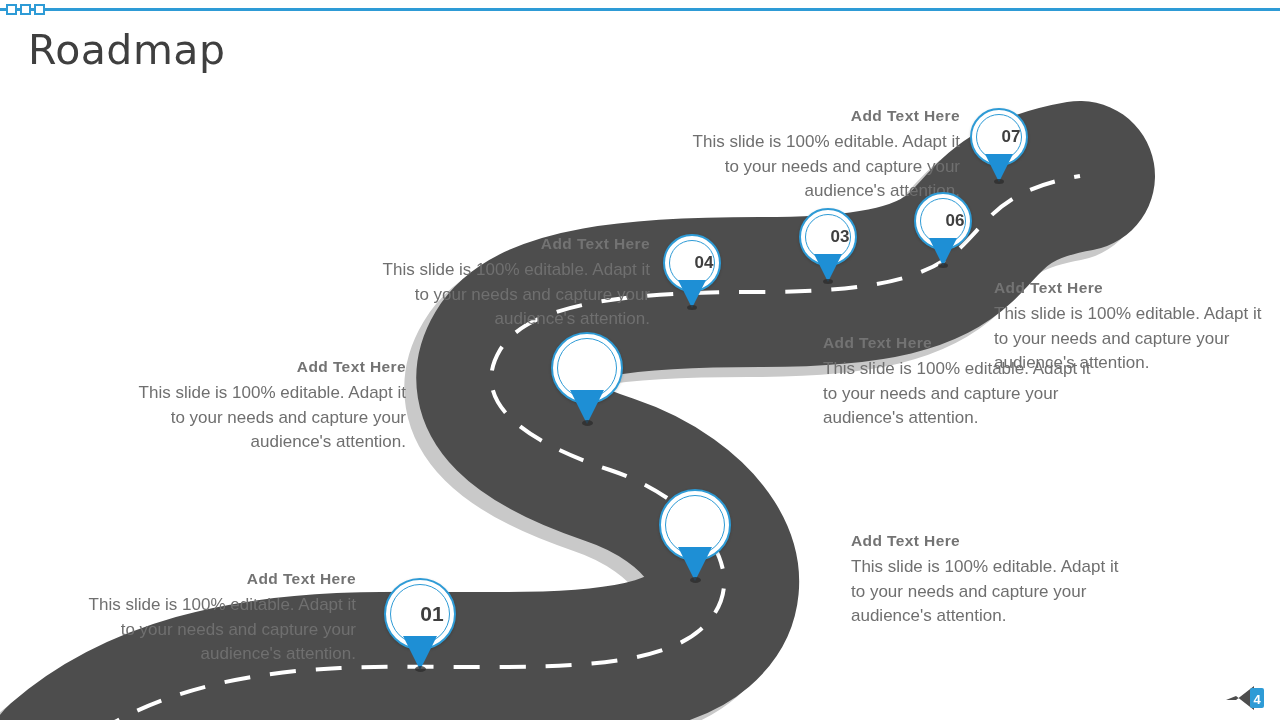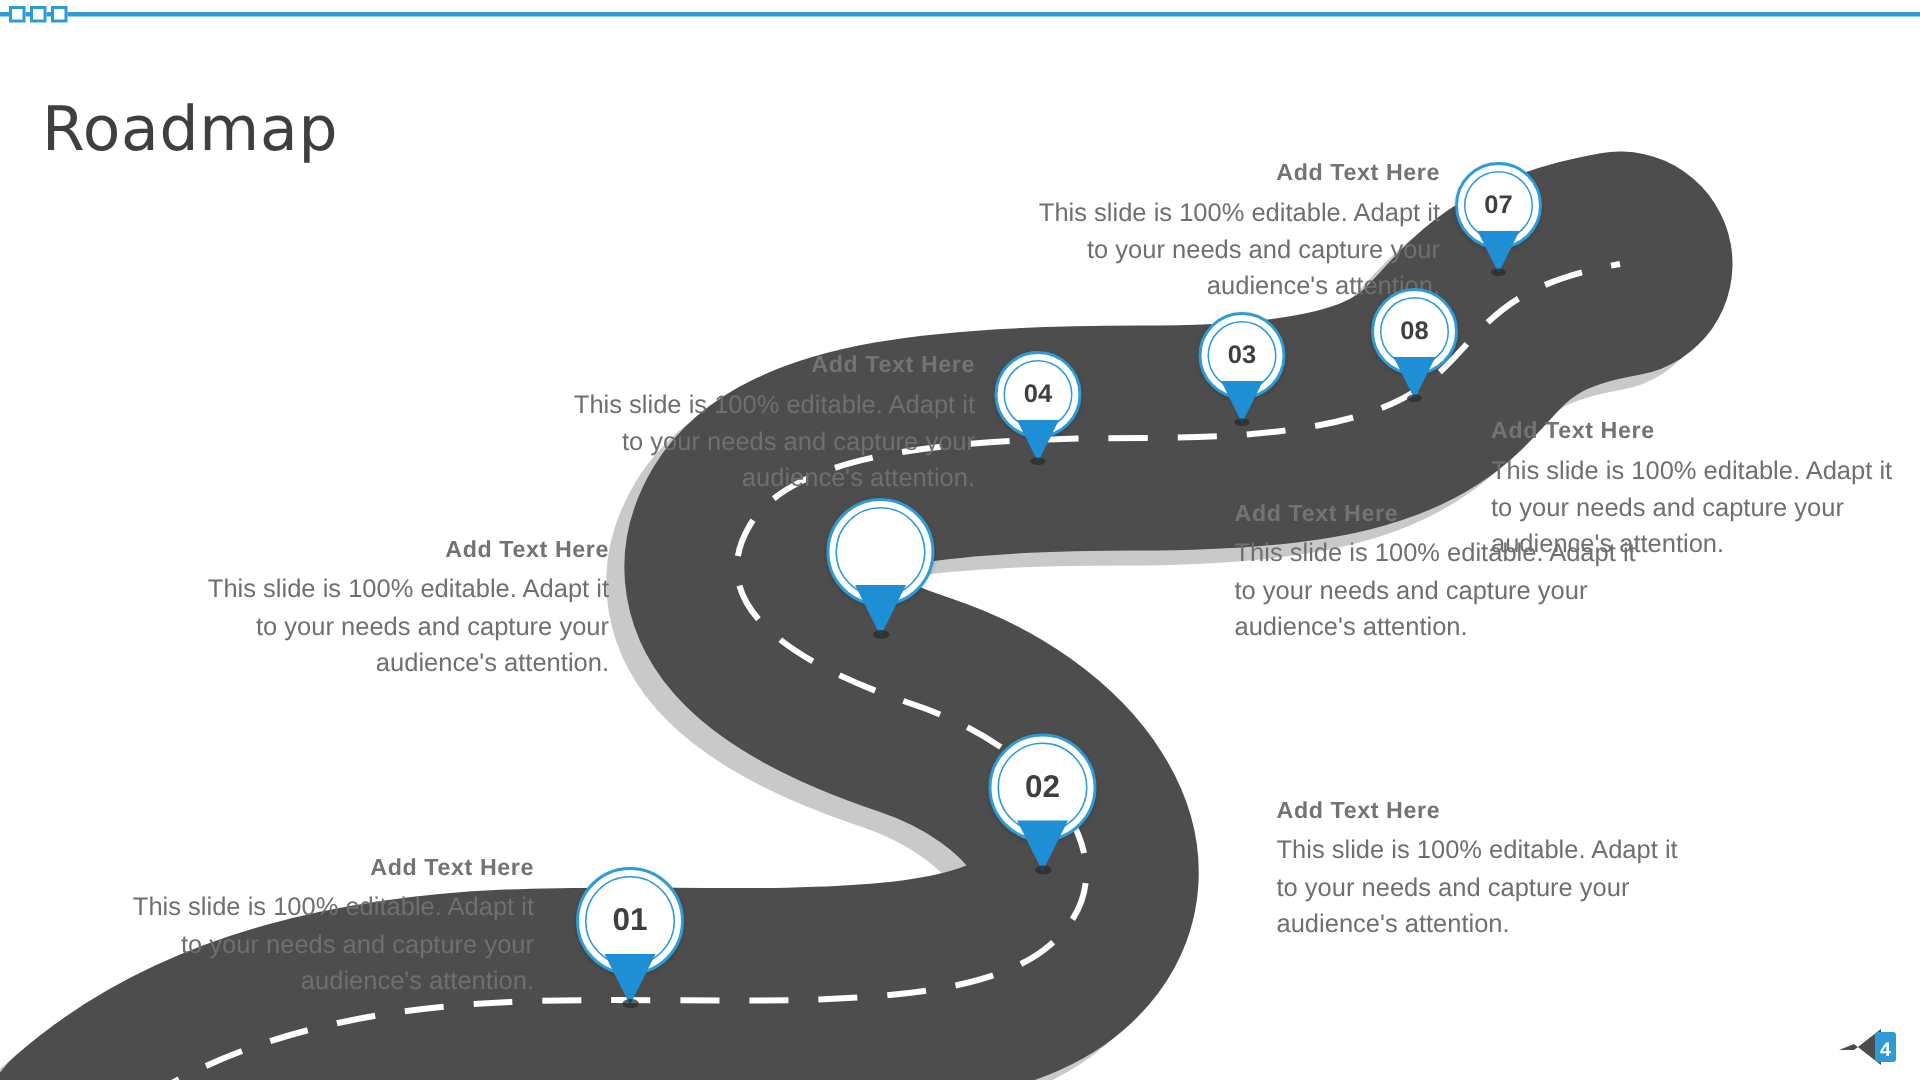--- a/index.html
+++ b/index.html
@@ -43,21 +43,20 @@
   
   .page-title {
     position: absolute;
     left: 28px;
     top: 26px;
     font-size: 41px;
     font-weight: 400;
     color: #3f3f3f;
     letter-spacing: 0.5px;
     font-family: "DejaVu Sans", sans-serif;
-    margin-top: 36px;
   }
 
   
   .road-wrap {
     position: absolute;
     left: 0;
     top: 0;
     width: 1280px;
     height: 720px;
   }
@@ -101,21 +100,21 @@
   .marker .ring::after {
     content: "";
     position: absolute;
     left: 4px; top: 4px;
     right: 4px; bottom: 4px;
     border-radius: 50%;
     border: 1px solid #2e9bd6;
   }
   .marker .num {
     position: absolute;
-    left: 0; top: 0;
+    left: 12px; top: 0;
     width: 72px; height: 72px;
     display: flex;
     align-items: center;
     justify-content: center;
     font-size: 21px;
     font-weight: bold;
     color: #3f3f3f;
   }
   .marker .pin {
     position: absolute;
@@ -221,21 +220,20 @@
 
 <div class="marker" style="left:384px; top:578px;">
   <div class="ring"></div>
   <div class="num">01</div>
   <div class="pin"></div>
   <div class="pin-dot"></div>
 </div>
 
 <div class="marker" style="left:659px; top:489px;">
   <div class="ring"></div>
-  <div class="num">02</div>
   <div class="pin"></div>
   <div class="pin-dot"></div>
 </div>
 
 <div class="marker" style="left:551px; top:332px;">
   <div class="ring"></div>
   <div class="pin"></div>
   <div class="pin-dot"></div>
 </div>
 
@@ -248,21 +246,21 @@
 
 <div class="marker sm" style="left:799px; top:208px;">
   <div class="ring"></div>
   <div class="num">03</div>
   <div class="pin"></div>
   <div class="pin-dot"></div>
 </div>
 
 <div class="marker sm" style="left:914px; top:192px;">
   <div class="ring"></div>
-  <div class="num">08</div>
+  <div class="num">06</div>
   <div class="pin"></div>
   <div class="pin-dot"></div>
 </div>
 
 <div class="marker sm" style="left:970px; top:108px;">
   <div class="ring"></div>
   <div class="num">07</div>
   <div class="pin"></div>
   <div class="pin-dot"></div>
 </div>

